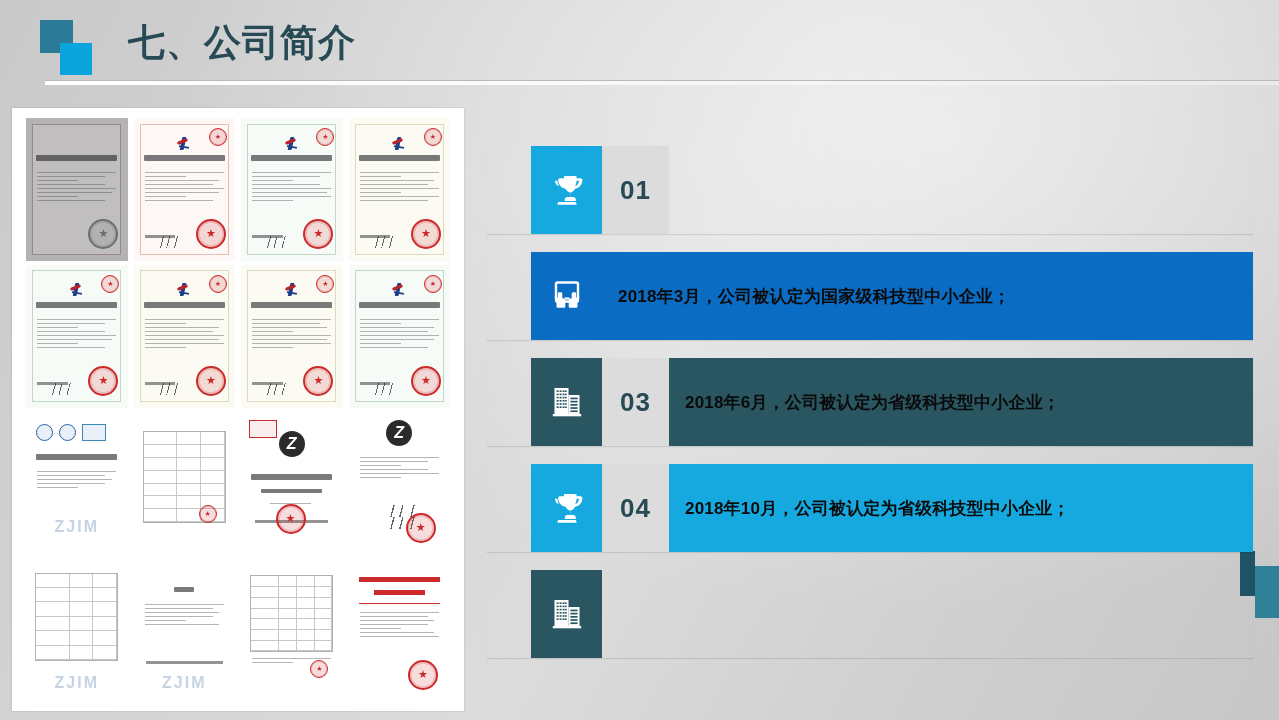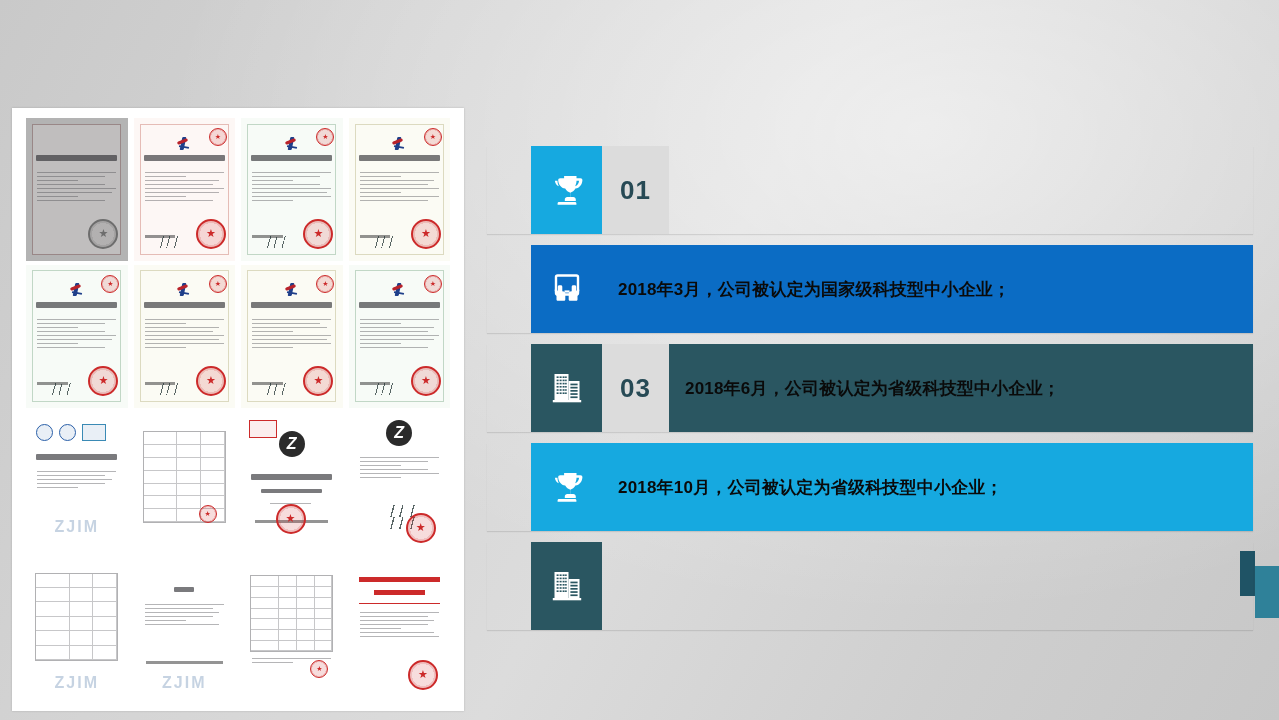--- a/index.html
+++ b/index.html
@@ -286,21 +286,21 @@
   .timeline {
     position: absolute;
     left: 487px; top: 146px;
     width: 766px;
     z-index: 3;
   }
   .tl-row {
     display: flex;
     align-items: stretch;
     height: 88px;
-    margin-bottom: 11px;
+    margin-bottom: 18px;
     box-shadow: 0 1px 1px rgba(0,0,0,.10);
     padding-left: 44px;
   }
   .tl-icon {
     flex: 0 0 71px;
     display: flex;
     align-items: center;
     justify-content: center;
   }
   .tl-num {
@@ -347,20 +347,26 @@
     width: 15px; height: 45px;
     background: #1f5365;
     z-index: 2;
   }
 </style>
 </head>
 <body>
 
 <div class="slide">
 
+  <div class="header">
+    <span class="deco-sq top"></span>
+    <span class="deco-sq bottom"></span>
+    <div class="slide-title">七、公司简介</div>
+    <div class="title-rule"></div>
+  </div>
 
   <div class="photo-panel">
     <div class="cert-grid">
 
       <div class="cert gray">
         <div class="inner-border"></div>
         <div class="cert-title"></div>
         <div class="cert-lines">
           <i></i>
             <i></i>
@@ -773,20 +779,21 @@
       <div class="tl-num">03</div>
       <div class="tl-text">2018年6月，公司被认定为省级科技型中小企业；</div>
     </div>
 
     <div class="tl-row theme-cyan">
       <div class="tl-icon">
         <svg class="ico-svg" width="40" height="40" viewBox="0 0 40 40" aria-hidden="true">
           <path fill="#ffffff" d="M10.5 6h19v2.2h3.9c1.3 0 2.1.9 2 2.2-.4 4.2-2.7 7.4-7 8.2-1.2 2.2-3 3.6-5.2 4.2v4.3h3.1c1.4 0 2.5 1.1 2.5 2.5v1.3h-11v-1.3c0-1.4 1.1-2.5 2.5-2.5h3.1v-4.3c-2.2-.6-4-2-5.2-4.2-4.3-.8-6.6-4-7-8.2-.1-1.3.7-2.2 2-2.2h3.9V6zm0 4.8H7.9c.4 2.8 1.6 4.7 4 5.5-.9-1.7-1.4-3.6-1.4-5.5zm19 0c0 1.9-.5 3.8-1.4 5.5 2.4-.8 3.6-2.7 4-5.5h-2.6zM12 32.1h16c.8 0 1.4.6 1.4 1.4v1.2H10.6v-1.2c0-.8.6-1.4 1.4-1.4z"></path>
         </svg>
       </div>
+      <div class="tl-num">04</div>
       <div class="tl-text">2018年10月，公司被认定为省级科技型中小企业；</div>
     </div>
 
 
     <div class="tl-row theme-teal">
       <div class="tl-icon">
         <svg class="ico-svg" width="40" height="40" viewBox="0 0 40 40" aria-hidden="true">
           <rect x="7.5" y="6" width="14" height="26" fill="#ffffff"></rect>
           <rect x="21.5" y="13" width="11" height="19" fill="#ffffff"></rect>
           <rect x="5.8" y="32" width="28.4" height="2.3" fill="#ffffff"></rect>

